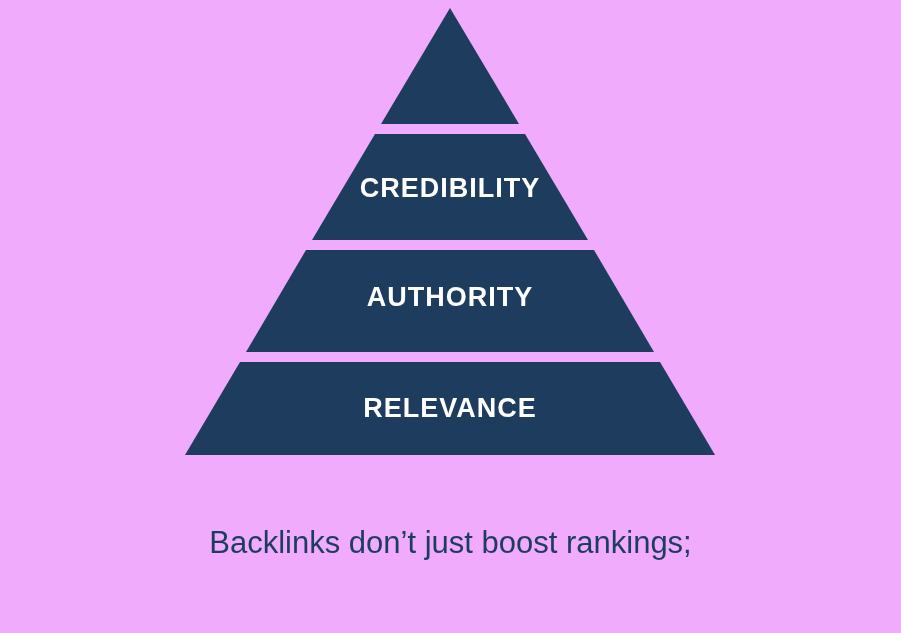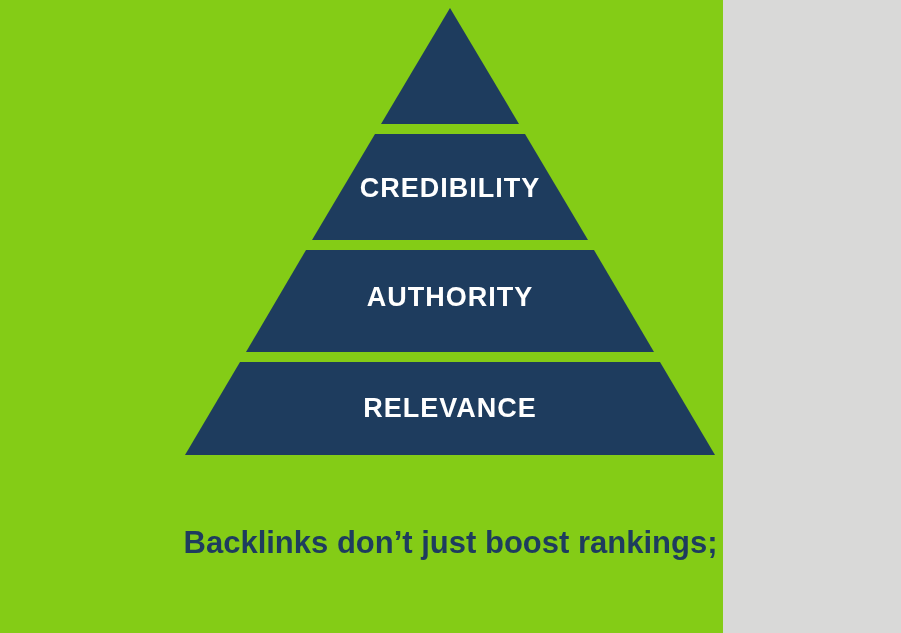--- a/index.html
+++ b/index.html
@@ -5,23 +5,23 @@
   html, body {
     margin: 0;
     padding: 0;
   }
   body {
     font-family: "Liberation Sans", sans-serif;
     background: #d9d9d8;
   }
   .stage {
     position: relative;
-    width: 723px;
+    width: 901px;
     height: 633px;
-    background: #84cc16;
+    background: #f0abfc;
     overflow: hidden;
   }
   .pyramid-svg {
     position: absolute;
     top: 0;
     left: 0;
     display: block;
   }
   .tier-label {
     font-family: "Liberation Sans", sans-serif;
@@ -29,21 +29,21 @@
     font-size: 27px;
     letter-spacing: 1px;
   }
   .caption {
     position: absolute;
     left: 0;
     top: 520px;
     width: 901px;
     text-align: center;
     color: #1e3c5e;
-    font-weight: bold;
+    font-weight: normal;
     font-size: 31px;
     line-height: 45px;
   }
 </style>
 </head>
 <body>
 
 <div class="stage">
 
   <svg class="pyramid-svg" width="901" height="480" viewBox="0 0 901 480">

